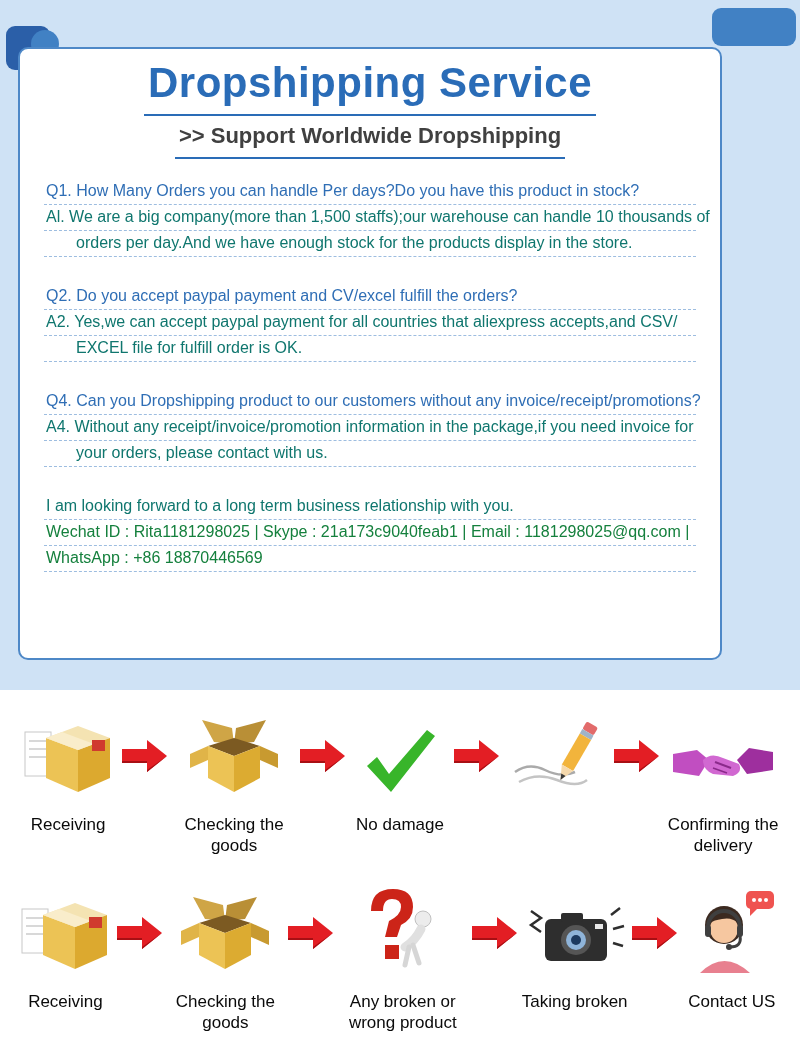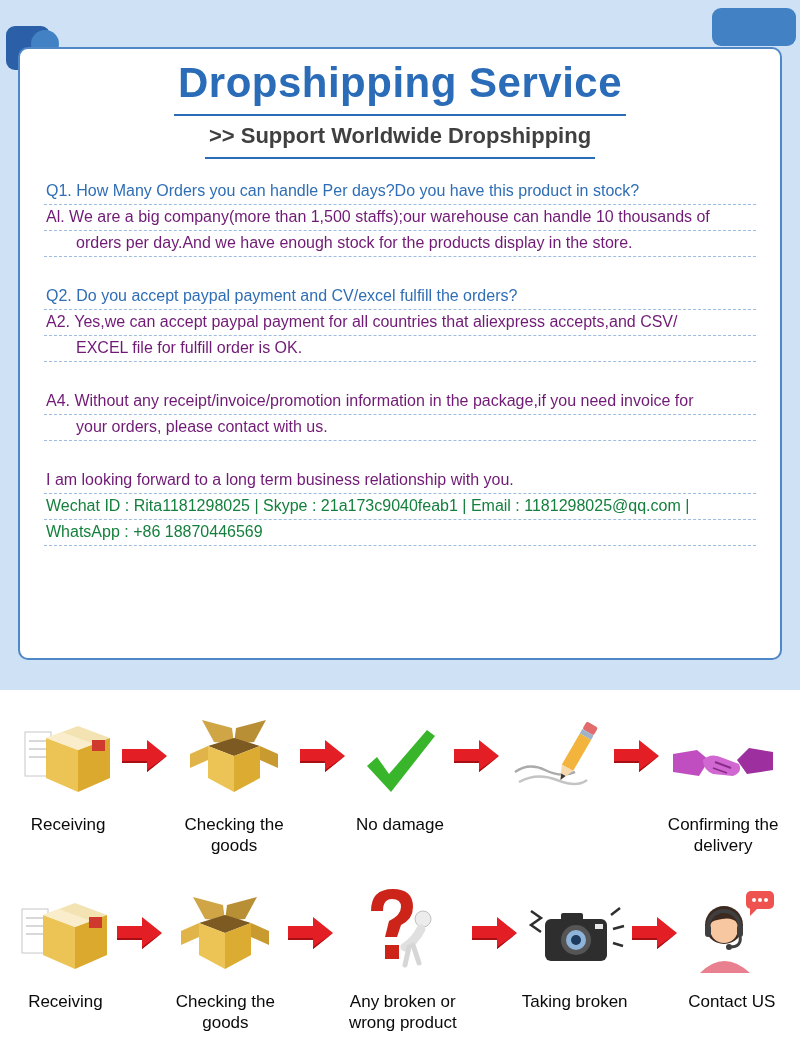--- a/index.html
+++ b/index.html
@@ -5,35 +5,35 @@
   * { margin:0; padding:0; box-sizing:border-box; }
   html,body { width:800px; background:#fff; font-family:"Liberation Sans", sans-serif; }
   .page { position:relative; width:800px; height:1039px; background:#fff; overflow:hidden; }
 
   
   .hero { position:absolute; top:0; left:0; width:800px; height:690px; background:#cfe2f5; }
   .deco-square { position:absolute; left:6px; top:26px; width:44px; height:44px; border-radius:9px; background:#2b5fa8; }
   .deco-circle { position:absolute; left:31px; top:30px; width:28px; height:28px; border-radius:50%; background:#4181c4; }
   .deco-tab { position:absolute; left:712px; top:8px; width:84px; height:38px; border-radius:9px; background:#4181c4; }
 
-  .card { position:absolute; left:18px; top:47px; width:764px; height:613px;
+  .card { position:absolute; left:18px; top:47px; width:704px; height:613px;
           background:#fff; border:2px solid #4e88c7; border-radius:10px;
           padding:8px 24px 0 24px; overflow:hidden; }
 
   .title { text-align:center; color:#2a6cb7; font-size:42px; font-weight:bold; margin-top:2px; letter-spacing:0.5px; }
   .title-rule { width:452px; height:2px; background:#2a6cb7; margin:7px auto 7px; }
   .subtitle { text-align:center; color:#404040; font-size:22px; font-weight:bold; }
   .subtitle-rule { width:390px; height:2px; background:#2a6cb7; margin:8px auto 0; }
 
   .faq { margin-top:20px; }
   .qa-block { margin-bottom:27px; }
   .line { font-size:16px; line-height:19px; padding:2px 0 4px 2px;
           border-bottom:1px dashed #9dbde0; white-space:nowrap; }
   .q-line { color:#2f6eb5; }
-  .a-line { color:#701a75; }
+  .a-line { color:#0f766e; }
   .a-cont { padding-left:32px; }
   .red-line { color:#15803d; }
 
   
   .process { position:absolute; top:690px; left:0; width:800px; height:349px; background:#fff; }
   .process-row { display:flex; justify-content:space-between; align-items:flex-start; padding:14px 14px 0 14px; }
   .process-row.second { margin-top:10px; }
   .step { display:flex; flex-direction:column; align-items:center; }
   .icon-box { height:92px; display:flex; align-items:flex-end; justify-content:center; }
   .step-label { font-size:17px; color:#0a0a0a; text-align:center; line-height:1.25; margin-top:18px; }
@@ -64,20 +64,21 @@
         </div>
 
         <div class="qa-block">
           <div class="line q-line">Q2. Do you accept paypal payment and CV/excel fulfill the orders?</div>
           <div class="line a-line">A2. Yes,we can accept paypal payment for all countries that aliexpress accepts,and CSV/</div>
           <div class="line a-line a-cont">EXCEL file for fulfill order is OK.</div>
         </div>
 
 
         <div class="qa-block">
+          <div class="line q-line">Q4. Can you Dropshipping product to our customers without any invoice/receipt/promotions?</div>
           <div class="line a-line">A4. Without any receipt/invoice/promotion information in the package,if you need invoice for</div>
           <div class="line a-line a-cont">your orders, please contact with us.</div>
         </div>
 
         <div class="closing-block">
           <div class="line a-line">I am looking forward to a long term business relationship with you.</div>
           <div class="line red-line">Wechat ID : Rita1181298025 | Skype : 21a173c9040feab1 | Email : 1181298025@qq.com |</div>
           <div class="line red-line">WhatsApp : +86 18870446569</div>
         </div>
 

